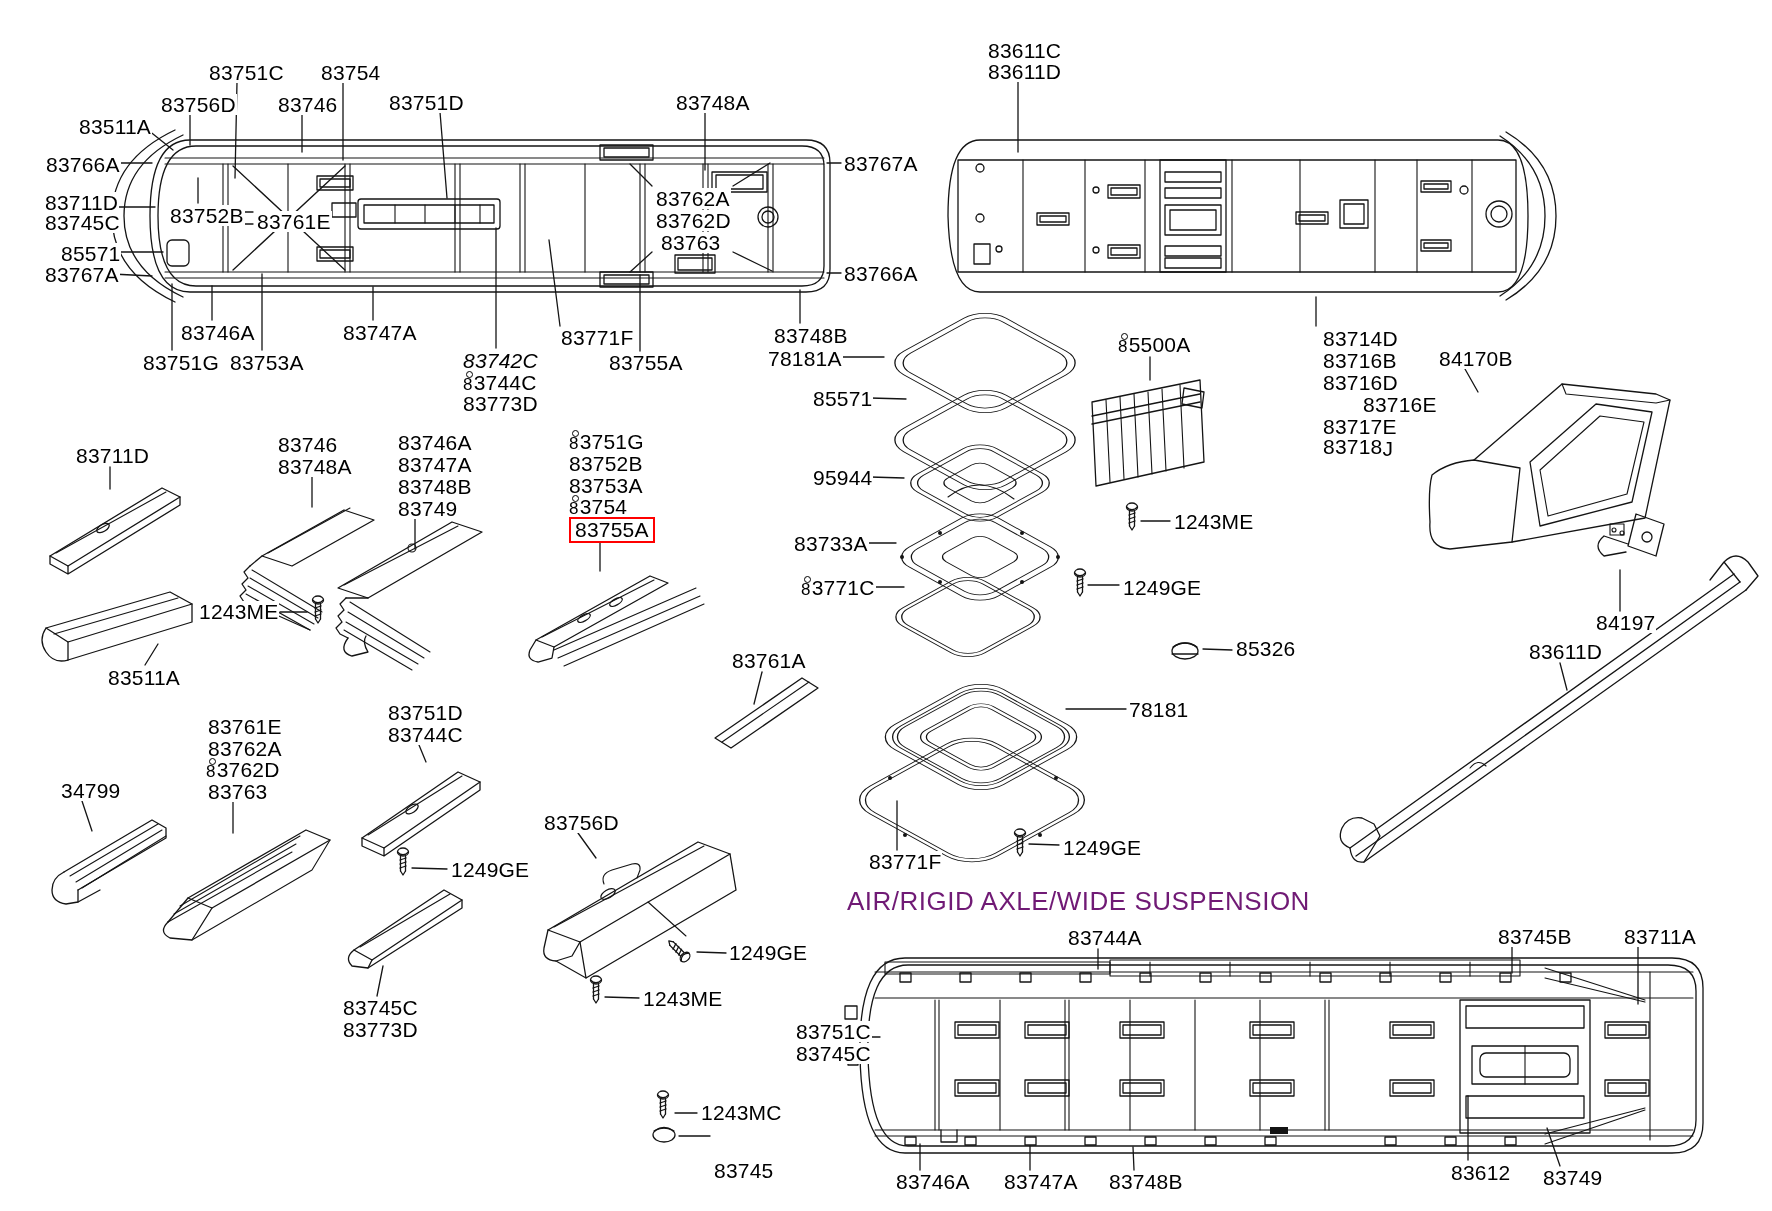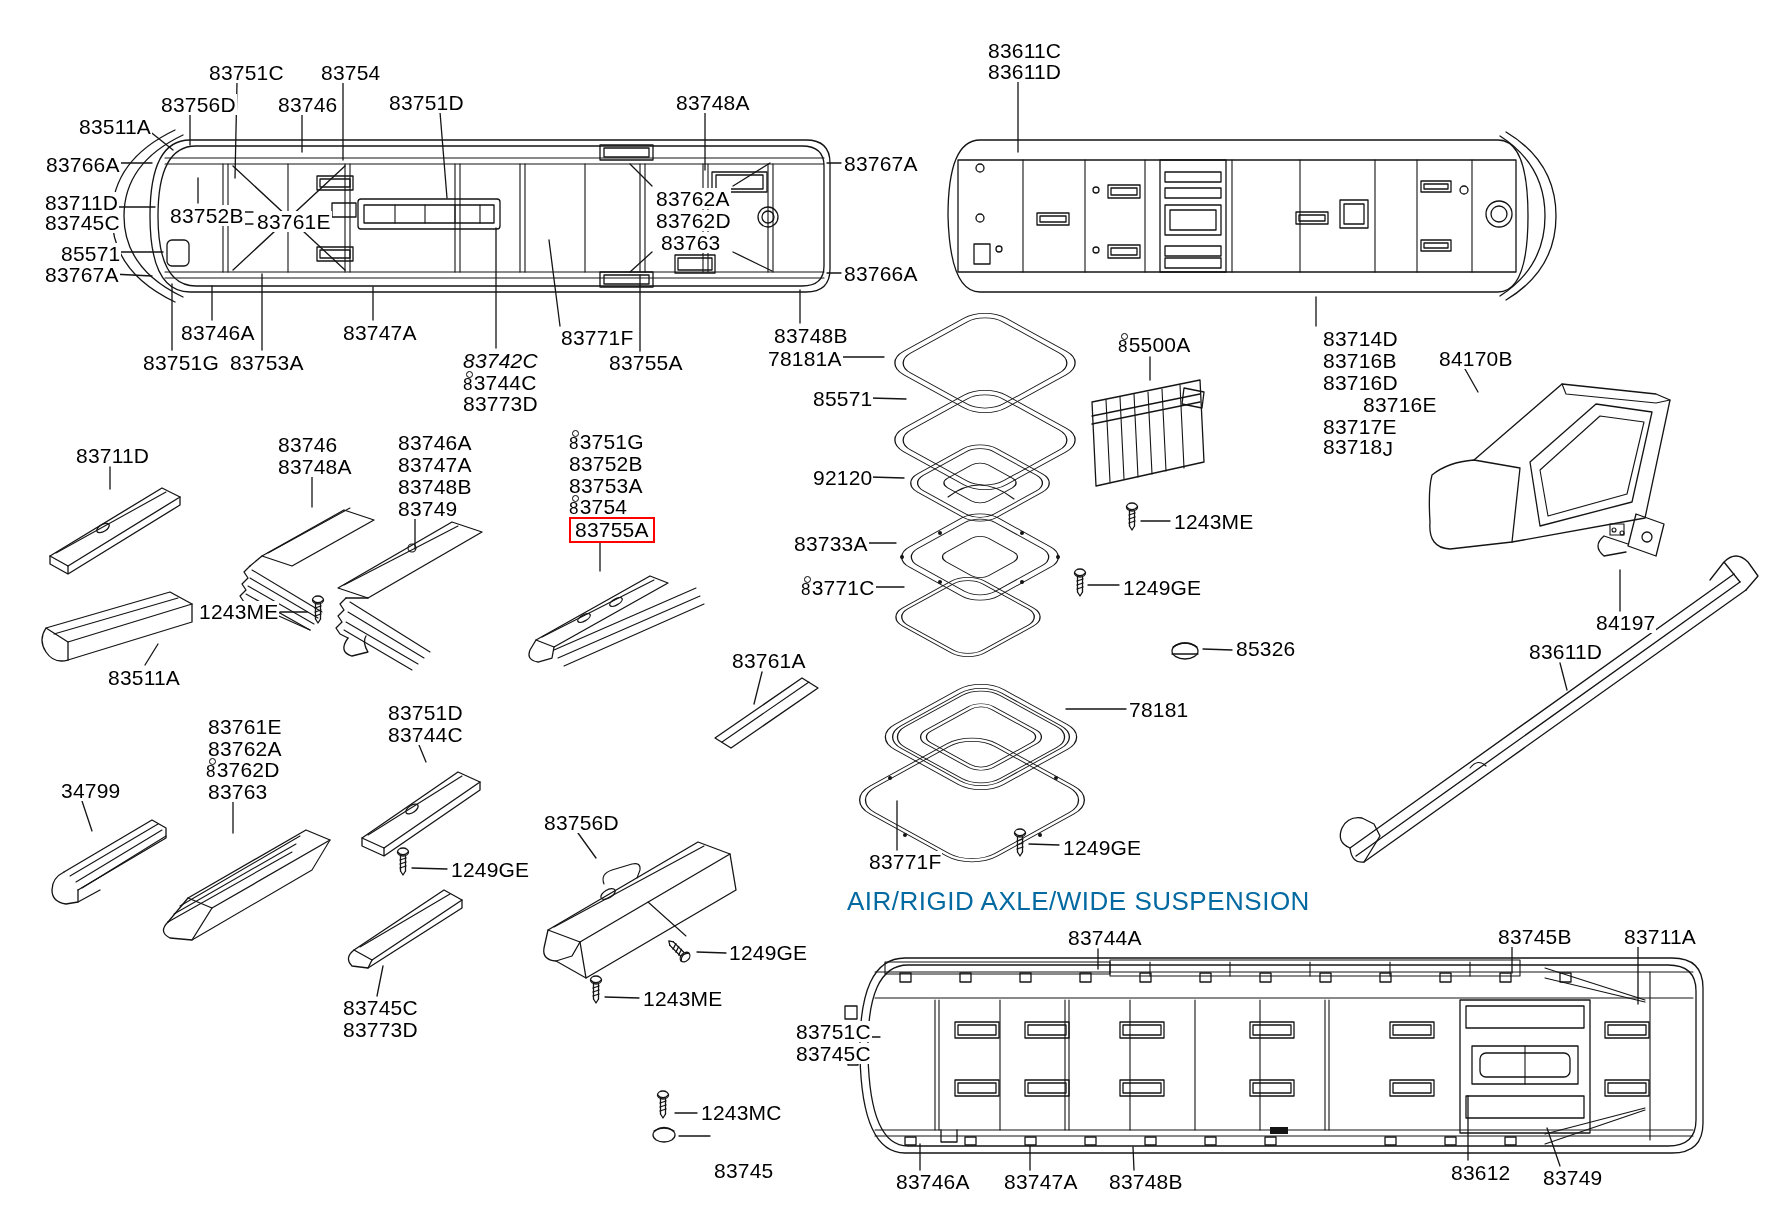--- a/index.html
+++ b/index.html
@@ -17,21 +17,21 @@
     position:absolute;color:#000;font-size:21px;line-height:1.02;white-space:nowrap;
     background:#fff;padding:0 1px;letter-spacing:0.2px;
   }
   .lbl .boxed{border:2px solid var(--hl,#f00);padding:0 4px 1px 4px;display:inline-block;}
   .r8{position:relative;display:inline-block;font-size:17px;margin-right:1px;}
   .r8::before{
     content:"";position:absolute;left:3px;top:-5px;width:5px;height:5px;
     border:1.3px solid #000;border-radius:50%;
   }
   #diagram-title{
-    position:absolute;left:847px;top:886px;font-size:26px;color:#0369a1;
+    position:absolute;left:847px;top:886px;font-size:26px;color:#701a75;
     letter-spacing:0.5px;white-space:nowrap;background:#fff;
   }
 </style>
 </head>
 <body>
 
 <div id="stage" style="--hl: #ff0000;">
 
   <svg id="art" viewBox="0 0 1772 1211" xmlns="http://www.w3.org/2000/svg">
     <defs>
@@ -489,21 +489,21 @@
       <div class="lbl" style="left: 1322px; top: 328px;">83714D</div>
       <div class="lbl" style="left: 1322px; top: 350px;">83716B</div>
       <div class="lbl" style="left: 1322px; top: 372px;">83716D</div>
       <div class="lbl" style="left: 1322px; top: 394px; margin-left: 40px;">83716E</div>
       <div class="lbl" style="left: 1322px; top: 416px;">83717E</div>
       <div class="lbl" style="left: 1322px; top: 438px;">83717J</div>
       <div class="lbl" style="left: 1322px; top: 436px;">83718</div>
       <div class="lbl" style="left: 1438px; top: 348px;">84170B</div>
       <div class="lbl" style="left: 767px; top: 348px;">78181A</div>
       <div class="lbl" style="left: 812px; top: 388px;">85571</div>
-      <div class="lbl" style="left: 812px; top: 467px;">92120</div>
+      <div class="lbl" style="left: 812px; top: 467px;">95944</div>
       <div class="lbl" style="left: 793px; top: 533px;">83733A</div>
       <div class="lbl" style="left: 800px; top: 577px;"><span class="r8">8</span>3771C</div>
       <div class="lbl" style="left: 1122px; top: 577px;">1249GE</div>
       <div class="lbl" style="left: 1117px; top: 334px;"><span class="r8">8</span>5500A</div>
       <div class="lbl" style="left: 1173px; top: 511px;">1243ME</div>
       <div class="lbl" style="left: 1235px; top: 638px;">85326</div>
       <div class="lbl" style="left: 1128px; top: 699px;">78181</div>
       <div class="lbl" style="left: 1062px; top: 837px;">1249GE</div>
       <div class="lbl" style="left: 868px; top: 851px;">83771F</div>
       <div class="lbl" style="left: 731px; top: 650px;">83761A</div>

